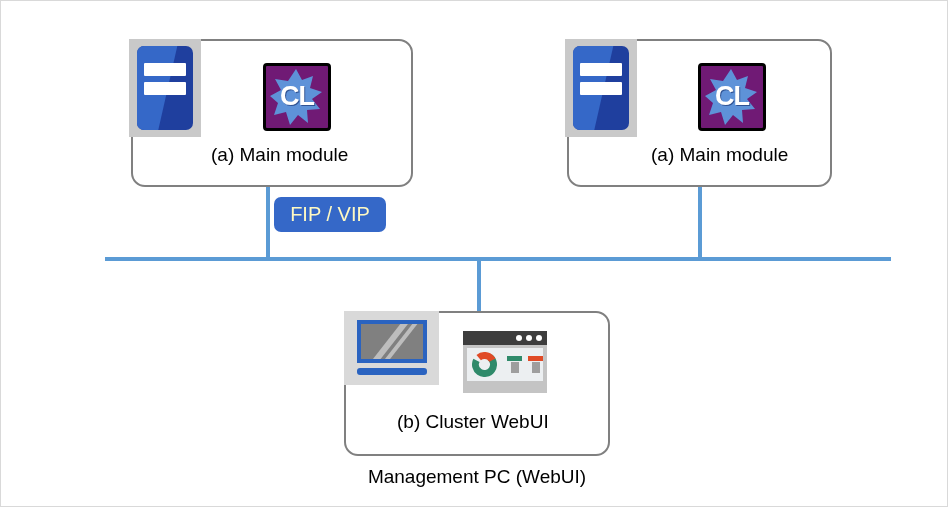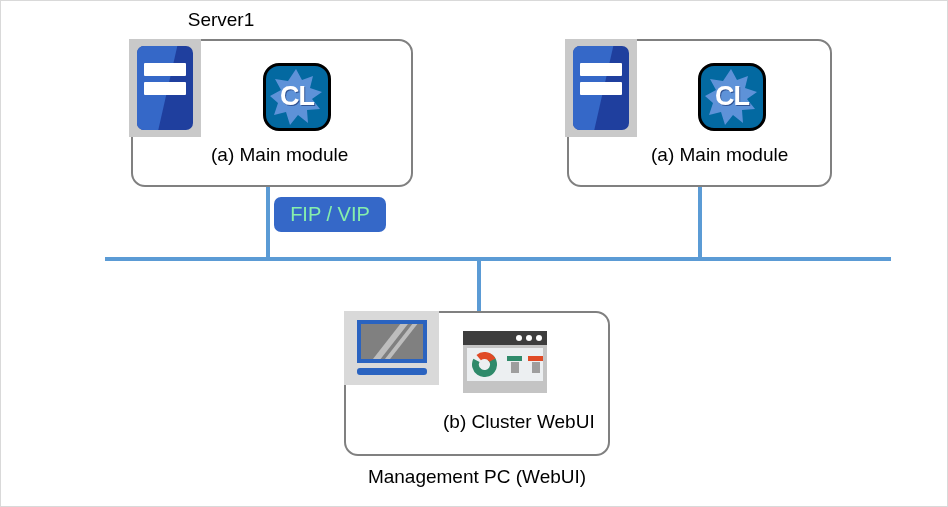--- a/index.html
+++ b/index.html
@@ -77,23 +77,23 @@
     border-radius: 1px;
   }
   .server-icon .bar.b1 { top: 20%; }
   .server-icon .bar.b2 { top: 43%; }
 
   
   .cl-icon {
     position: absolute;
     width: 68px;
     height: 68px;
-    background: #0369a1;
+    background: #701a75;
     border: 3px solid #000000;
-    border-radius: 16px;
+    border-radius: 4px;
     box-sizing: border-box;
     overflow: hidden;
   }
   .cl-icon .splash {
     position: absolute;
     left: 50%;
     top: 50%;
     width: 54px;
     height: 58px;
     margin-left: -27px;
@@ -226,36 +226,35 @@
   .vline {
     position: absolute;
     width: 4px;
     background: #5b9bd5;
   }
 
   
   .fip-badge {
     position: absolute;
     background: #3568c8;
-    color: #86efac;
+    color: #fef9c3;
     border-radius: 7px;
     font-size: 20px;
     display: flex;
     align-items: center;
     justify-content: center;
     white-space: nowrap;
     box-sizing: border-box;
   }
 </style>
 </head>
 <body>
 
 <div id="canvas">
 
-  <div class="label" style="left:130px; top:8px; width:180px;">Server1</div>
 
   <div class="node-box" style="left:130px; top:38px; width:282px; height:148px;"></div>
 
   <div class="server-icon" style="left:128px; top:38px;">
     <div class="body">
       <div class="bar b1"></div>
       <div class="bar b2"></div>
     </div>
   </div>
 
@@ -322,17 +321,17 @@
         <div class="cap" style="background:#2f8a6a;"></div>
         <div class="stem"></div>
       </div>
       <div class="gauge g2">
         <div class="cap" style="background:#e04a26;"></div>
         <div class="stem"></div>
       </div>
     </div>
   </div>
 
-  <div class="box-caption" style="left:442px; top:410px;">(b) Cluster WebUI</div>
+  <div class="box-caption" style="left:396px; top:410px;">(b) Cluster WebUI</div>
 
   <div class="label" style="left:343px; top:465px; width:266px;">Management PC (WebUI)</div>
 
 </div>
 
 </body></html>

